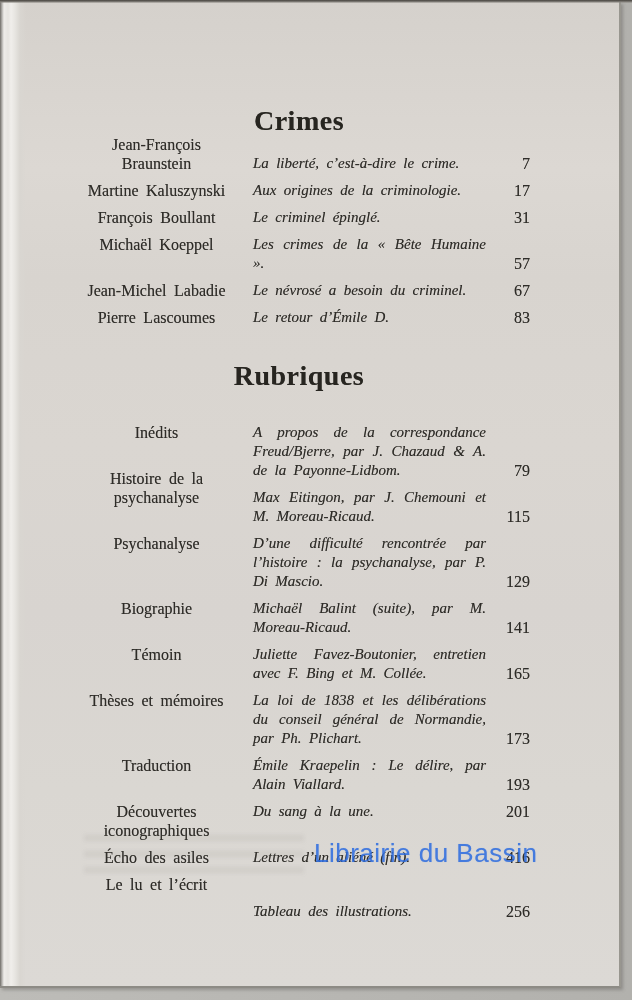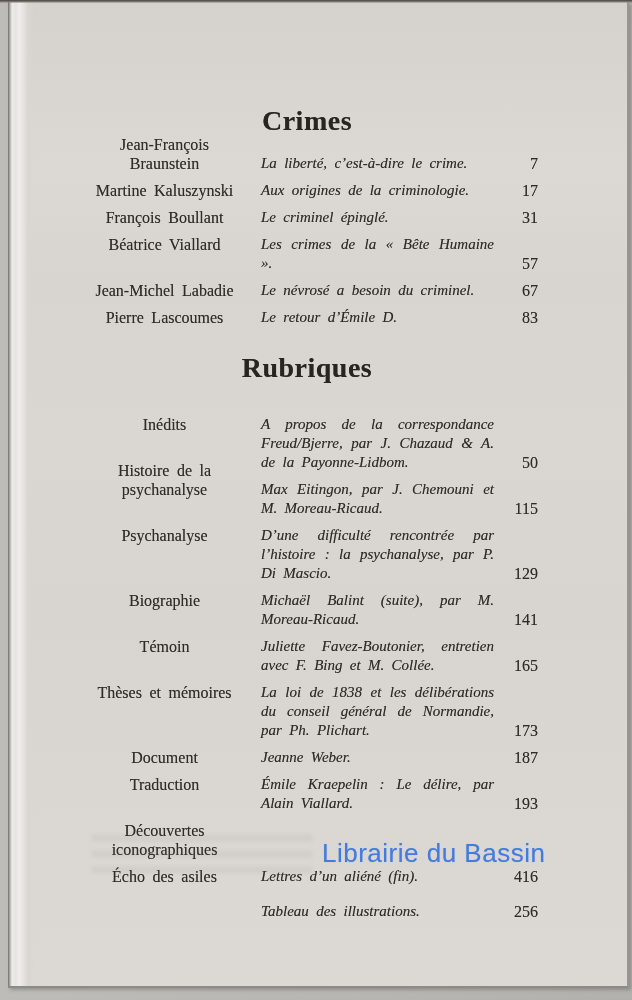--- a/index.html
+++ b/index.html
@@ -21,21 +21,21 @@
   .top-line {
     position: absolute;
     left: 0; top: 0;
     width: 100%; height: 3px;
     background: linear-gradient(180deg, #45423d 0%, #8a8781 70%, rgba(138,135,129,0) 100%);
     z-index: 5;
   }
   
   .page {
     position: absolute;
-    left: 8px;
+    left: 0;
     top: 2px;
     width: 619px;
     height: 984px;
     background: linear-gradient(180deg,
       #d5d1cc 0%,
       #d8d4cf 7%,
       #dcd8d3 17%,
       #d8d4cf 28%,
       #dad6d1 45%,
       #d8d4d0 62%,
@@ -68,21 +68,21 @@
   .heading {
     font-size: 28px;
     line-height: 34px;
     font-weight: bold;
     text-align: center;
     letter-spacing: 0.5px;
     color: #272520;
     margin: 0 10px 16px 0;
   }
   .toc-section + .toc-section .heading {
-    margin-top: 24px;
+    margin-top: 32px;
     margin-bottom: 30px;
   }
   .row {
     display: flex;
     align-items: flex-start;
     font-size: 16px;
     line-height: 19px;
   }
   .toc-section:first-child .row { margin-bottom: 8px; }
   .toc-section + .toc-section .row { margin-bottom: 8px; }
@@ -174,21 +174,21 @@
 
   <div class="row">
     <div class="label">François Boullant</div>
     <div class="titleblock">
       <span class="title">Le criminel épinglé.</span>
       <span class="num">31</span>
     </div>
   </div>
 
   <div class="row">
-    <div class="label">Béatrice Viallard</div>
+    <div class="label">Michaël Koeppel</div>
     <div class="titleblock">
       <span class="title">Les crimes de la « Bête Humaine ».</span>
       <span class="num">57</span>
     </div>
   </div>
 
   <div class="row">
     <div class="label">Jean-Michel Labadie</div>
     <div class="titleblock">
       <span class="title">Le névrosé a besoin du criminel.</span>
@@ -206,21 +206,21 @@
 </div>
   </section>
 
   <section class="toc-section">
     <h2 class="heading">Rubriques</h2>
     <div class="entries">
   <div class="row">
     <div class="label">Inédits</div>
     <div class="titleblock">
       <span class="title">A propos de la correspondance Freud/Bjerre, par J. Chazaud &amp; A. de la Payonne-Lidbom.</span>
-      <span class="num">50</span>
+      <span class="num">79</span>
     </div>
   </div>
 
   <div class="row">
     <div class="label up">Histoire de la
 psychanalyse</div>
     <div class="titleblock">
       <span class="title">Max Eitingon, par J. Chemouni et M. Moreau-Ricaud.</span>
       <span class="num">115</span>
     </div>
@@ -251,50 +251,48 @@
   </div>
 
   <div class="row">
     <div class="label">Thèses et mémoires</div>
     <div class="titleblock">
       <span class="title">La loi de 1838 et les délibérations du conseil général de Normandie, par Ph. Plichart.</span>
       <span class="num">173</span>
     </div>
   </div>
 
-  <div class="row">
-    <div class="label">Document</div>
-    <div class="titleblock">
-      <span class="title">Jeanne Weber.</span>
-      <span class="num">187</span>
-    </div>
-  </div>
 
   <div class="row">
     <div class="label">Traduction</div>
     <div class="titleblock">
       <span class="title">Émile Kraepelin : Le délire, par Alain Viallard.</span>
       <span class="num">193</span>
     </div>
   </div>
 
   <div class="row">
     <div class="label">Découvertes
 iconographiques</div>
+    <div class="titleblock">
+      <span class="title">Du sang à la une.</span>
+      <span class="num">201</span>
+    </div>
   </div>
 
   <div class="row">
     <div class="label">Écho des asiles</div>
     <div class="titleblock">
       <span class="title">Lettres d’un aliéné (fin).</span>
       <span class="num">416</span>
     </div>
   </div>
 
   <div class="row">
+    <div class="label">Le lu et l’écrit</div>
   </div>
 
   <div class="row">
     <div class="label"></div>
     <div class="titleblock">
       <span class="title">Tableau des illustrations.</span>
       <span class="num">256</span>
     </div>
   </div>
 </div>

